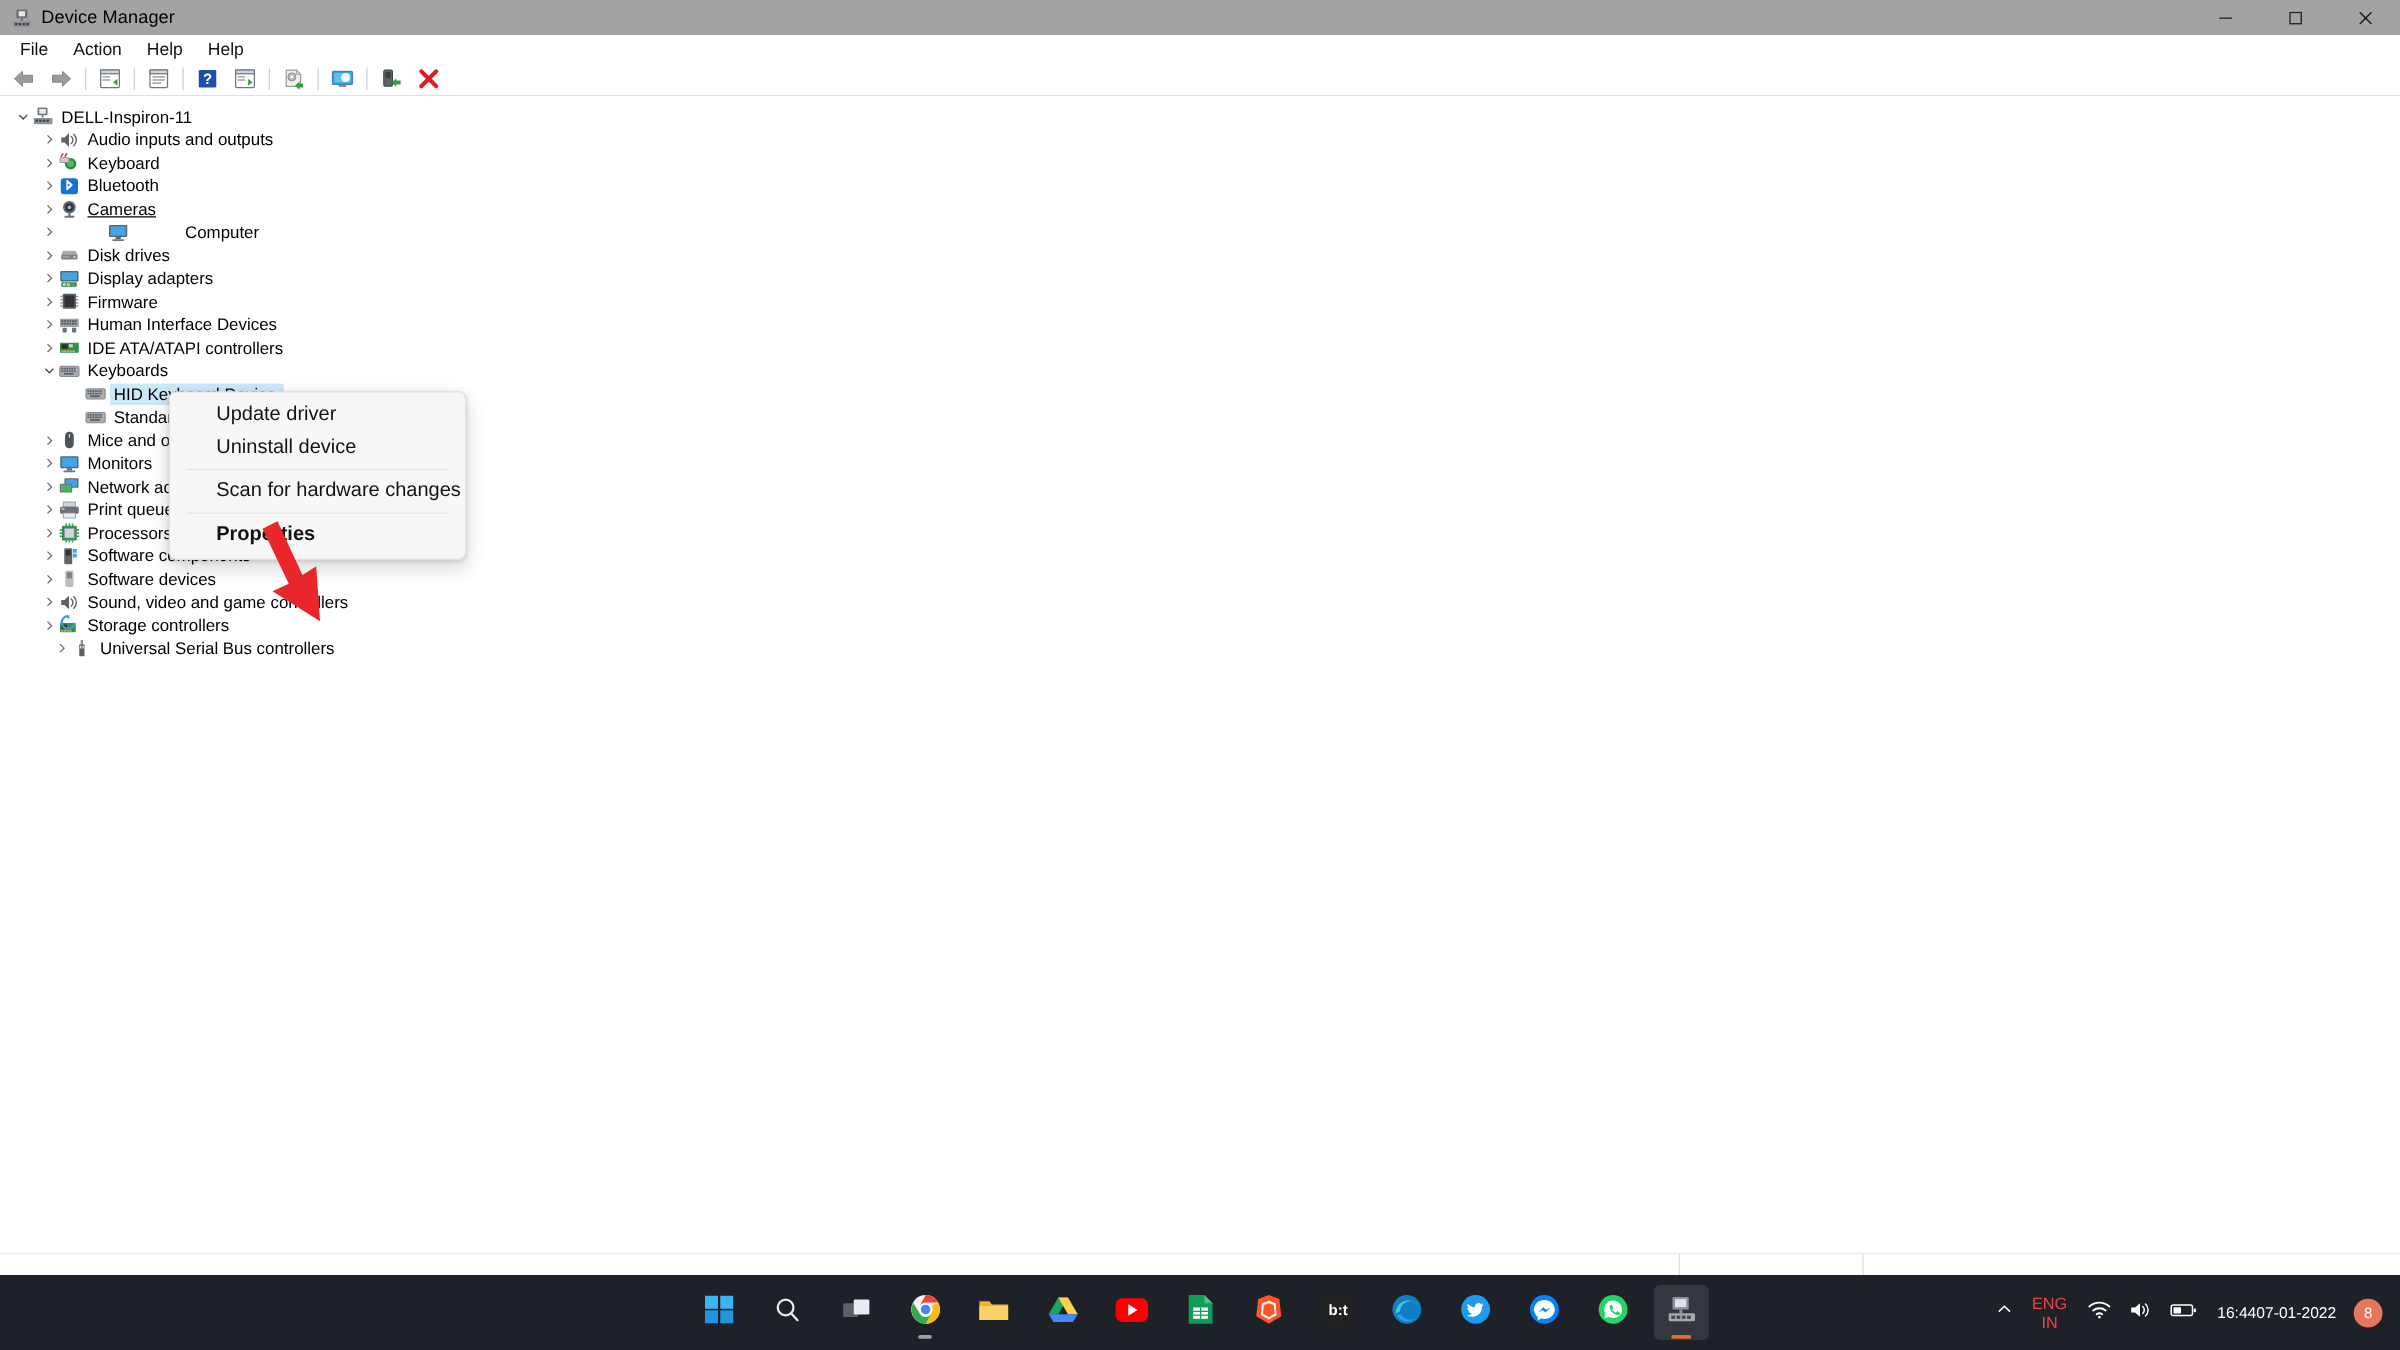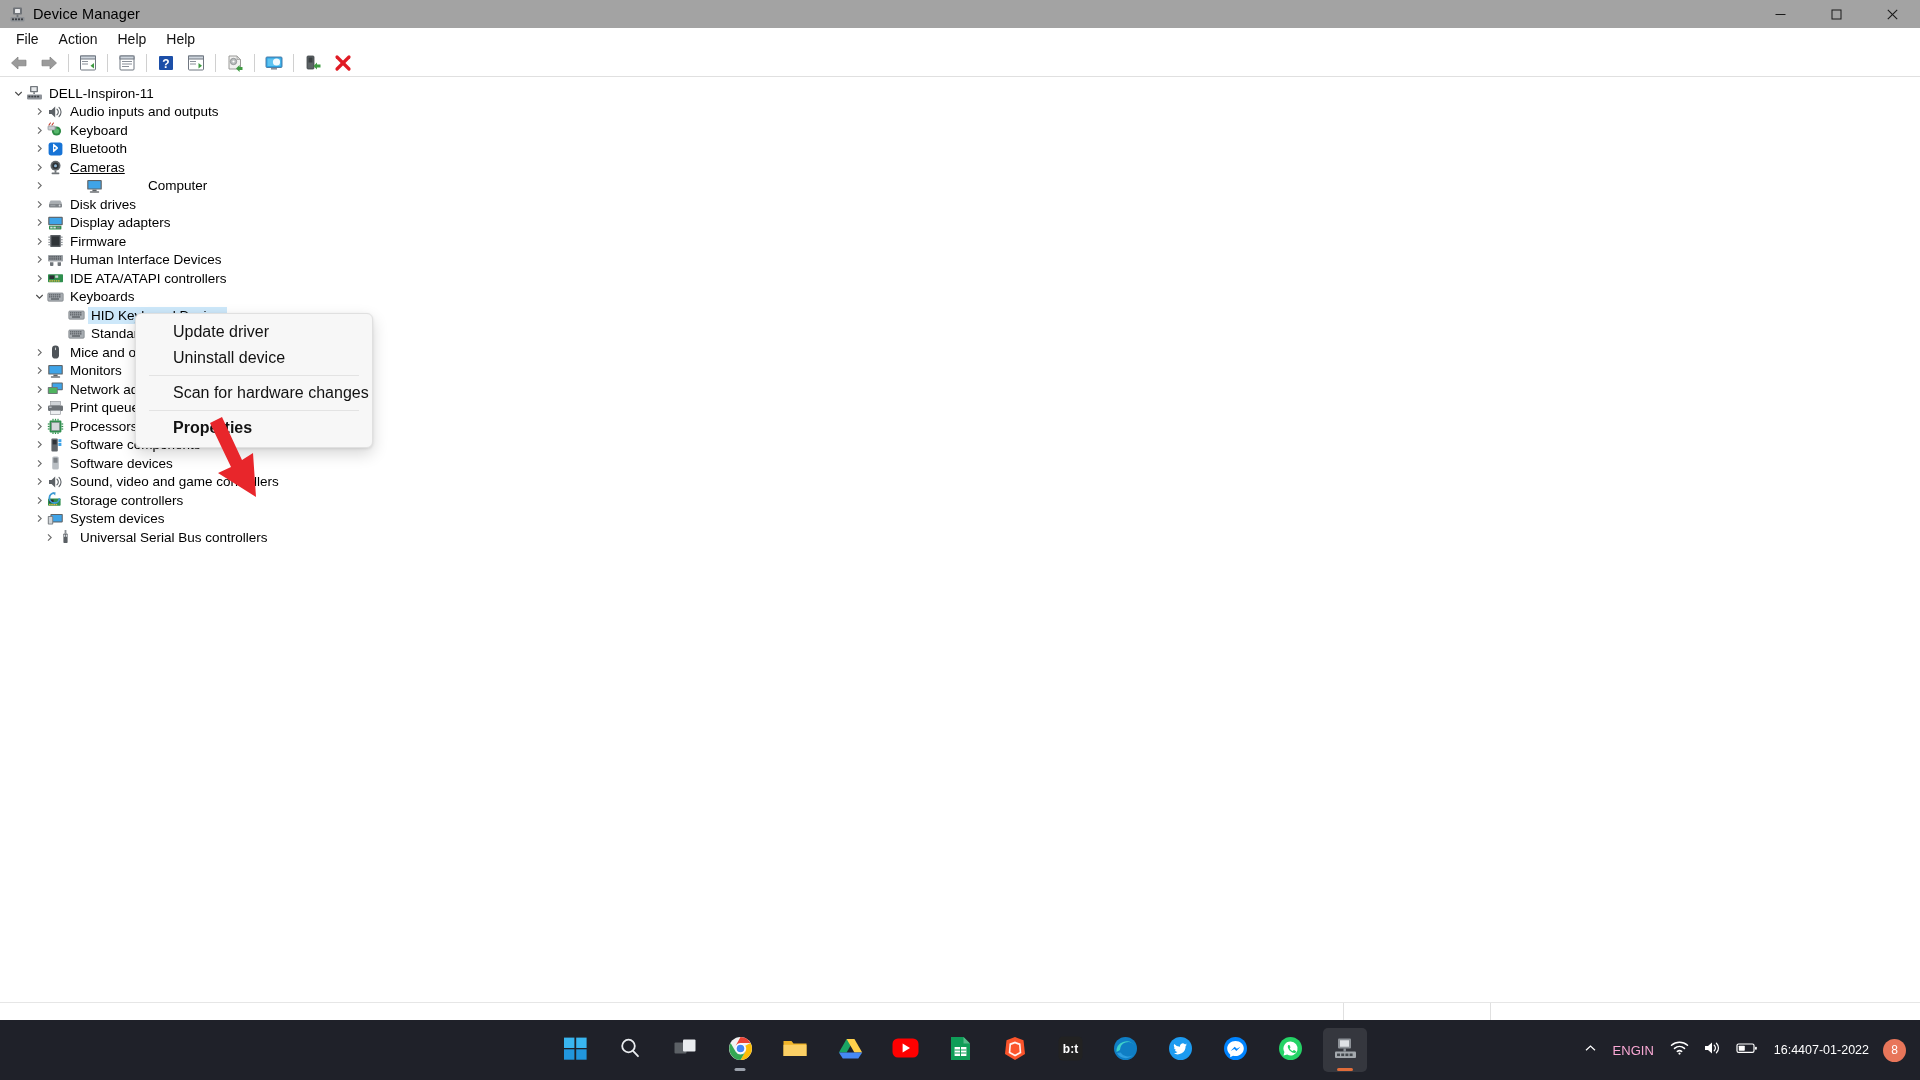--- a/index.html
+++ b/index.html
@@ -192,23 +192,23 @@
     position: absolute; right: 0; top: 0;
     height: 60px; display: flex; align-items: center;
     padding-right: 14px; gap: 0px;
   }
   .tray-item {
     height: 44px; display: flex; align-items: center; justify-content: center;
     padding: 0 7px; border-radius: 5px;
     color: #ffffff;
   }
   .tray-lang {
-    display: flex; flex-direction: row; align-items: center;
+    display: flex; flex-direction: column; align-items: center;
     justify-content: flex-start; line-height: 15px;
-    font-size: 13px; color: #f9a8d4; padding: 0 9px;
+    font-size: 13px; color: #ef4444; padding: 0 9px;
   }
   .tray-clock {
     display: flex; flex-direction: row; align-items: flex-end;
     justify-content: center; line-height: 17px;
     font-size: 12.5px; color: #ffffff; padding: 0 9px;
   }
   .tray-badge {
     width: 23px; height: 23px; border-radius: 50%;
     background: #e8765a; color: #ffffff;
     display: flex; align-items: center; justify-content: center;
@@ -738,34 +738,20 @@
               <rect x="2" y="12" width="1.6" height="1.3"></rect>
               <rect x="4.2" y="12" width="1.6" height="1.3"></rect>
               <rect x="6.4" y="12" width="1.6" height="1.3"></rect>
               <rect x="8.6" y="12" width="1.6" height="1.3"></rect>
             </g>
             <path d="M7.5 1 A5 5 0 1 0 12.4 6.2" fill="none" stroke="#3d9ad4" stroke-width="1.8"></path>
             <path d="M5.6 1 L8.6 0.2 L8.2 3.4 Z" fill="#3d9ad4"></path>
           </svg></span>
         <span class="tree-label">Storage controllers</span>
       </div>
-      <div class="tree-row" style="padding-left: 31px;">
-        <span class="tree-chevron">
-          <svg width="9" height="9" viewBox="0 0 9 9">
-            <polyline points="3,1.3 6.2,4.5 3,7.7" fill="none" stroke="#6a6a6a" stroke-width="1.1"></polyline>
-          </svg>
-        </span>
-        <span class="tree-icon"><svg width="17" height="16" viewBox="0 0 17 16">
-            <rect x="3.4" y="3" width="12.4" height="8.4" rx="0.8" fill="#5f6468"></rect>
-            <rect x="4.5" y="4" width="10.2" height="6.4" fill="#3fa4e8"></rect>
-            <rect x="0.8" y="5" width="5.4" height="8.6" rx="0.8" fill="#7a7f84"></rect>
-            <rect x="1.8" y="6" width="3.4" height="6.6" fill="#cfd4d8"></rect>
-          </svg></span>
-        <span class="tree-label">System devices</span>
-      </div>
       <div class="tree-row" style="padding-left: 41px;">
         <span class="tree-chevron">
           <svg width="9" height="9" viewBox="0 0 9 9">
             <polyline points="3,1.3 6.2,4.5 3,7.7" fill="none" stroke="#6a6a6a" stroke-width="1.1"></polyline>
           </svg>
         </span>
         <span class="tree-icon"><svg width="17" height="16" viewBox="0 0 17 16">
             <rect x="6.4" y="4.4" width="4.2" height="9.6" rx="0.8" fill="#5a5f64"></rect>
             <rect x="7.6" y="1" width="1.8" height="3.6" fill="#8a8f94"></rect>
             <rect x="7" y="5.6" width="1.2" height="2.2" fill="#d4d8db"></rect>

